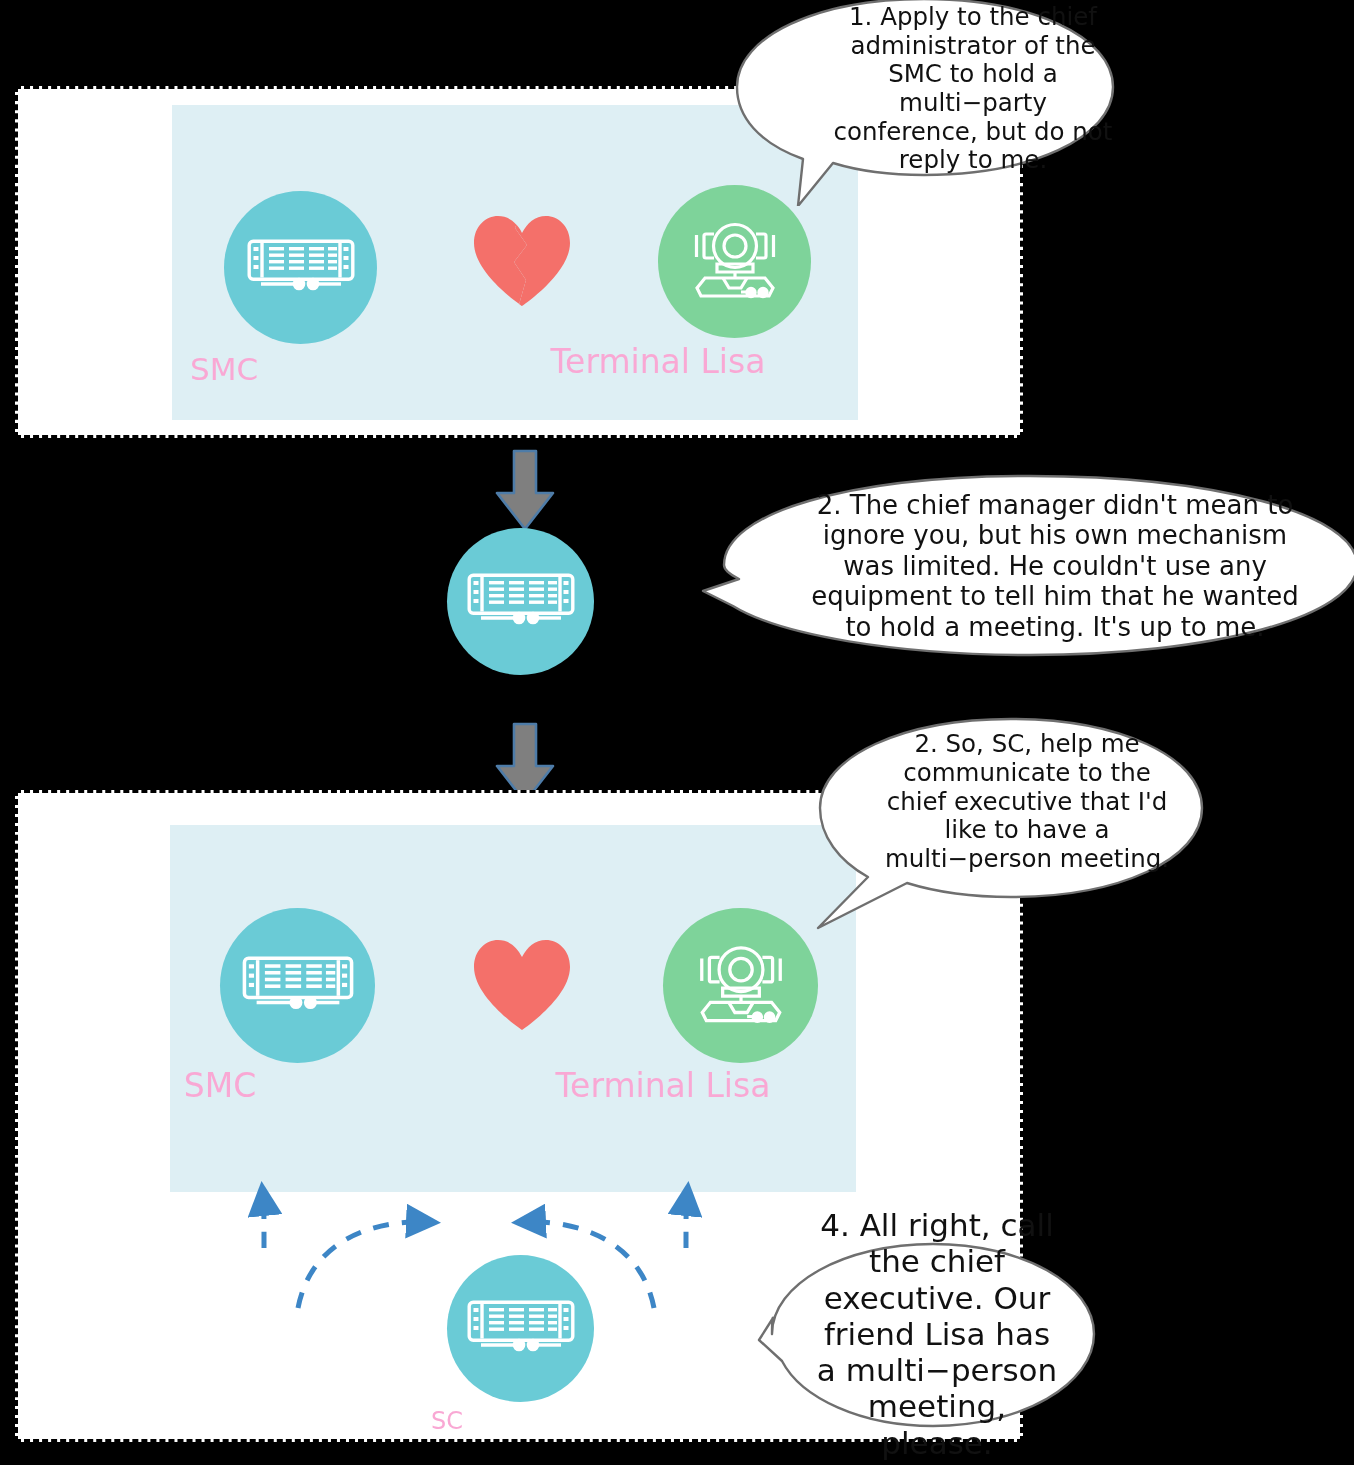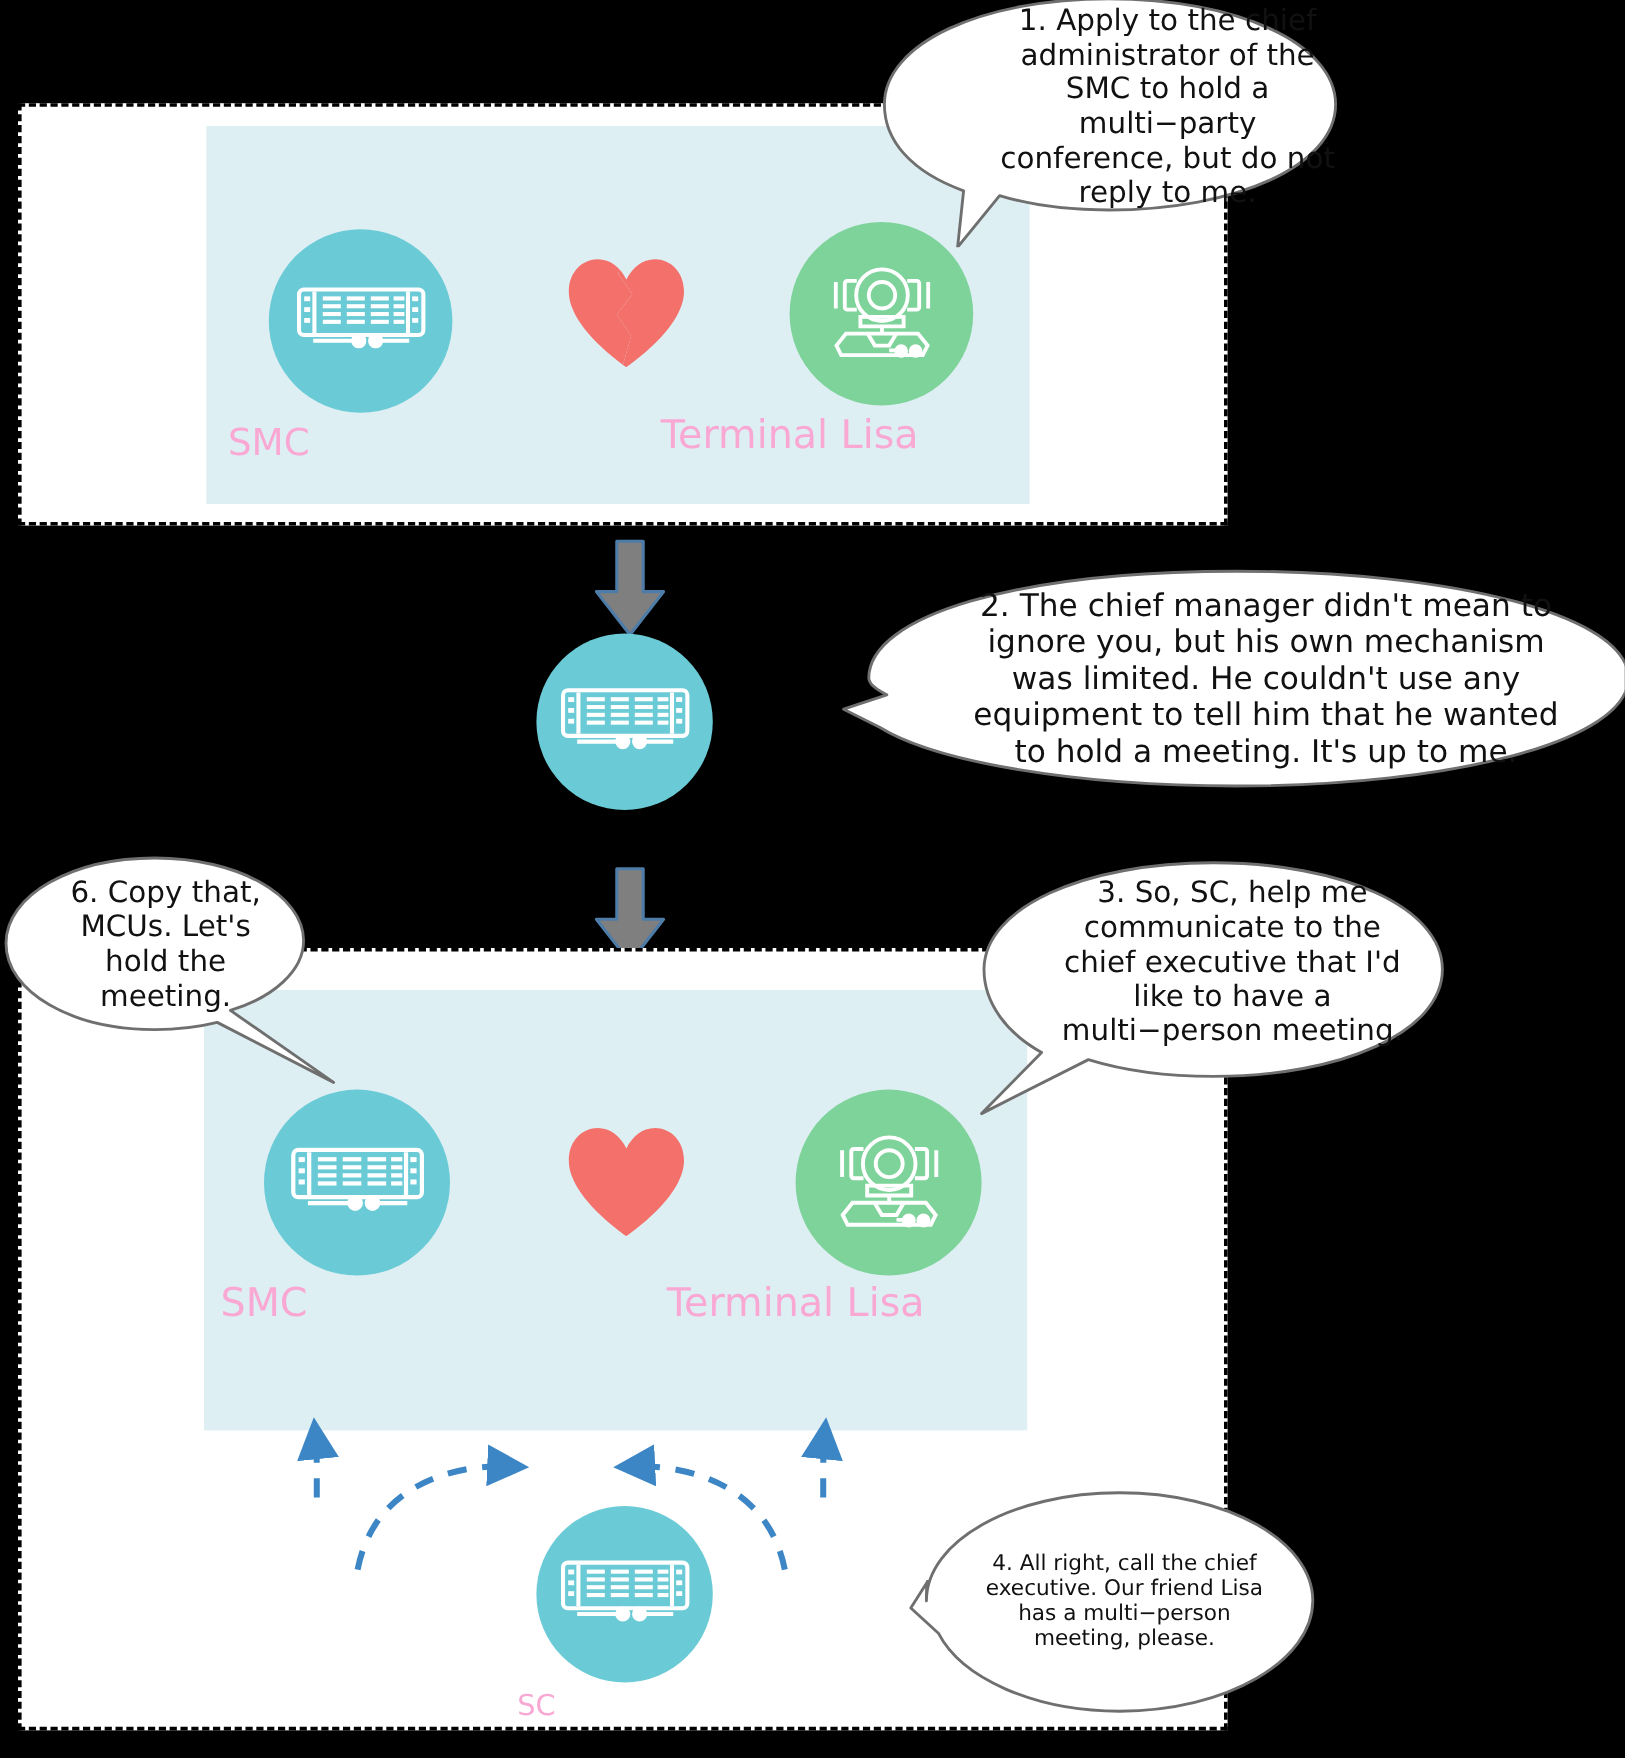--- a/index.html
+++ b/index.html
@@ -131,21 +131,21 @@
   
   #callout-3 { left: 812px; top: 716px; width: 398px; height: 222px; }
   #callout-3 .bubble-text { left: 70px; top: 10px; width: 290px; height: 152px; font-size: 24.5px; }
 
   
   #callout-6 { left: 2px; top: 712px; width: 300px; height: 196px; }
   #callout-6 .bubble-text { left: 36px; top: 10px; width: 200px; height: 130px; font-size: 24.5px; }
 
   
   #callout-4 { left: 757px; top: 1240px; width: 342px; height: 192px; }
-  #callout-4 .bubble-text { left: 56px; top: 8px; width: 248px; height: 172px; font-size: 18px; }
+  #callout-4 .bubble-text { left: 56px; top: 8px; width: 248px; height: 172px; font-size: 31px; }
 </style>
 </head>
 <body>
 
 <div id="stage">
 
   <div class="panel" id="panel-top"></div>
   <div class="stagebox" id="stagebox-top"></div>
 
   <div class="node" id="node-smc-top">
@@ -486,31 +486,23 @@
     </div>
     <div class="label">SC</div>
   </div>
 
   <div class="callout" id="callout-3">
     <svg width="398" height="222" viewBox="0 0 398 222">
       <path d="M199 3 C306 3 390 40 390 92 C390 144 306 181 199 181
                C160 181 124 176 95 167 L6 212 L56 161
                C27 145 8 120 8 92 C8 40 92 3 199 3 Z" fill="#ffffff" stroke="#6f6f6f" stroke-width="2.4" stroke-linejoin="round"></path>
     </svg>
-    <div class="bubble-text">3. So, SC, help me communicate to the chief executive that I'd like to have a multi−person meeting.</div>
-  </div>
-
-  <div class="callout" id="callout-6">
-    <svg width="300" height="196" viewBox="0 0 300 196">
-      <path d="M127 3 C196 3 251 34 251 72 C251 97 226 119 190 130
-               L276 190 L179 140 C163 144 146 146 127 146
-               C58 146 3 115 3 74 C3 34 58 3 127 3 Z" fill="#ffffff" stroke="#6f6f6f" stroke-width="2.4" stroke-linejoin="round"></path>
-    </svg>
-    <div class="bubble-text">6. Copy that, MCUs. Let's hold the meeting.</div>
-  </div>
+    <div class="bubble-text">2. So, SC, help me communicate to the chief executive that I'd like to have a multi−person meeting.</div>
+  </div>
+
 
   <div class="callout" id="callout-4">
     <svg width="342" height="192" viewBox="0 0 342 192">
       <path d="M176 4 C265 4 337 44 337 94 C337 144 265 186 176 186
                C104 186 44 158 25 121 L2 100 L16 78
                C15 76 15 95 15 94 C15 44 87 4 176 4 Z" fill="#ffffff" stroke="#6f6f6f" stroke-width="2.4" stroke-linejoin="round"></path>
     </svg>
     <div class="bubble-text">4. All right, call the chief executive. Our friend Lisa has a multi−person meeting, please.</div>
   </div>
 

